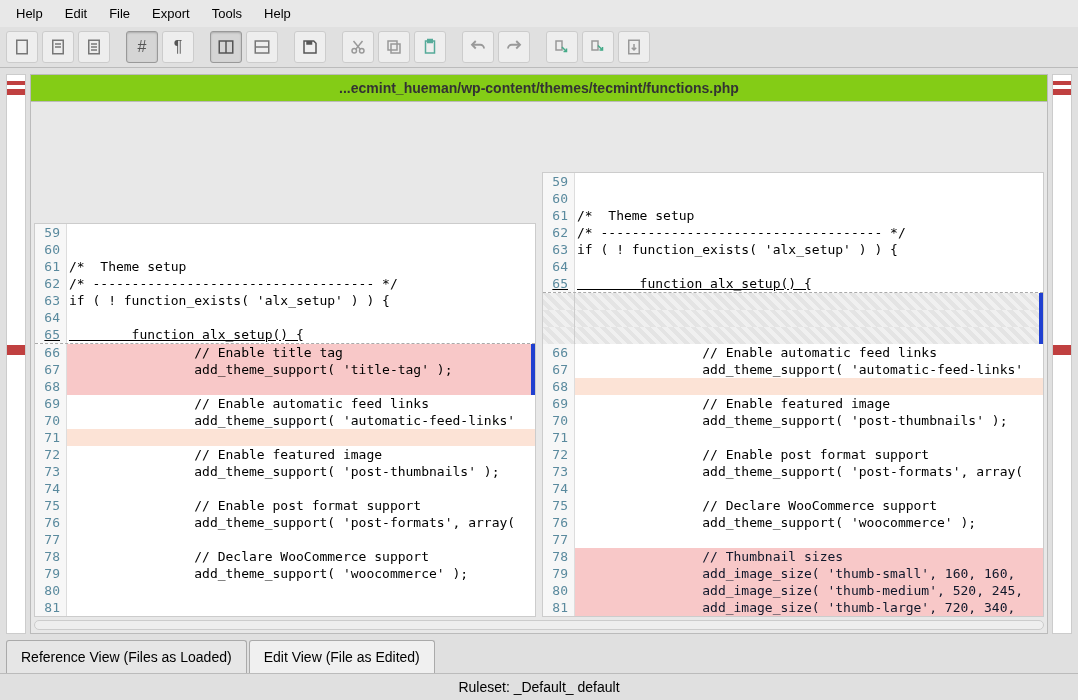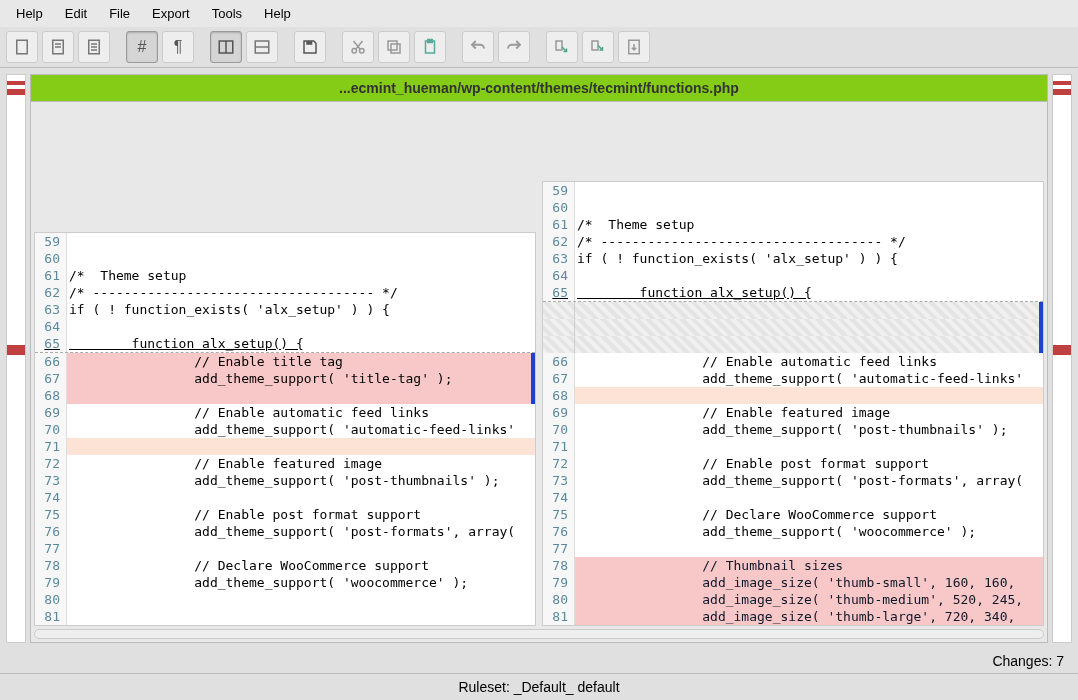--- a/index.html
+++ b/index.html
@@ -374,15 +374,18 @@
     <div class="scroll-h"></div>
   </div>
   <div class="ov" id="ov2">
       <div class="mk" style="top: 6px; height: 4px; background: rgb(192, 64, 64);"></div>
       <div class="mk" style="top: 14px; height: 6px; background: rgb(192, 64, 64);"></div>
       <div class="mk" style="top: 270px; height: 10px; background: rgb(192, 64, 64);"></div>
     </div>
 </div>
 
 <div class="footer">
-  <div class="changes">Changes: 7</div>
+  <div class="viewtabs" id="vtabs">
+      <div class="vtab">Reference View (Files as Loaded)</div>
+      <div class="vtab active">Edit View (File as Edited)</div>
+    </div>
   <div class="status">Ruleset: _Default_ default</div>
 </div>
 
 </body></html>

